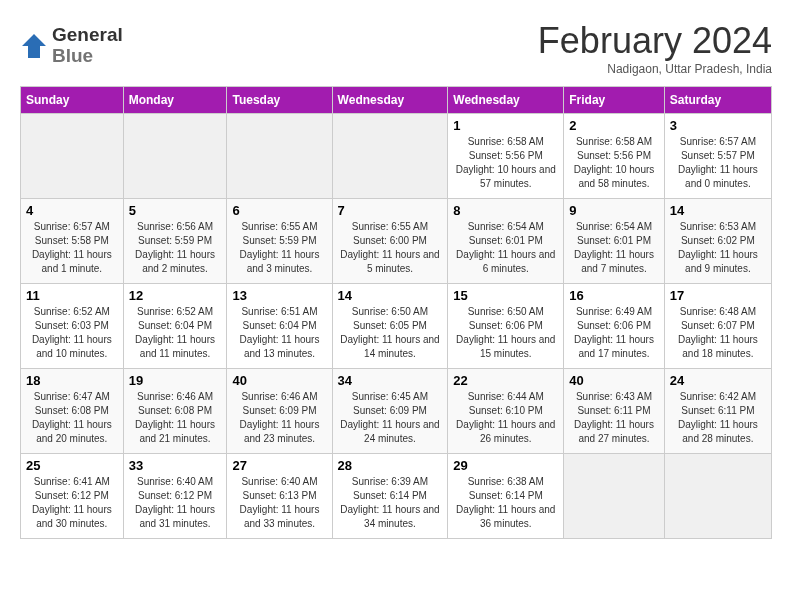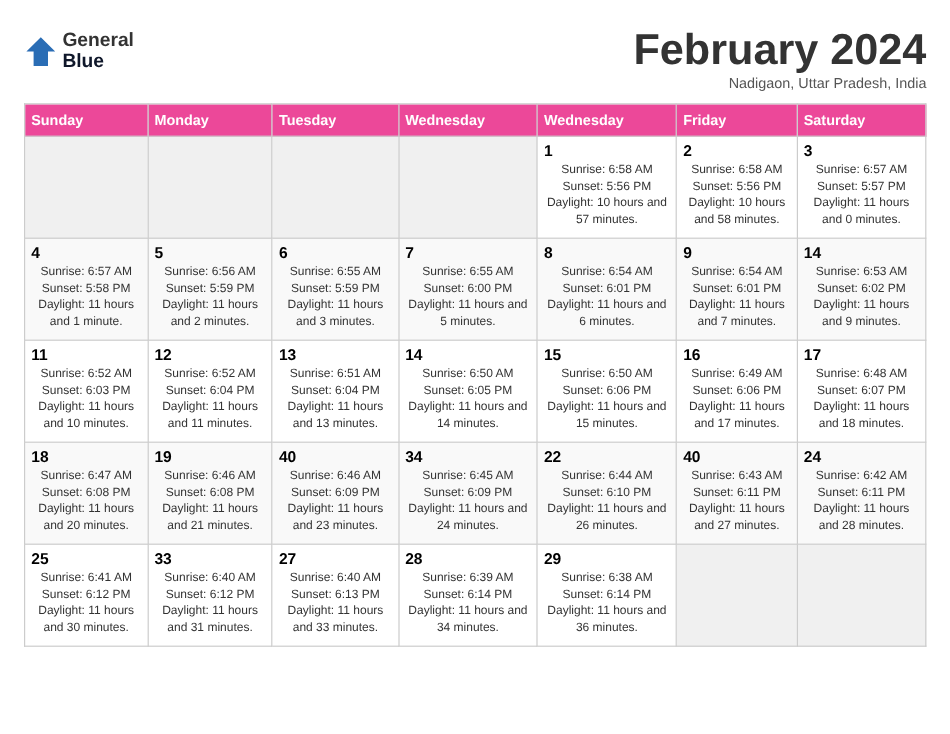--- a/index.html
+++ b/index.html
@@ -17,50 +17,50 @@
       margin-bottom: 10px;
     }
     .logo {
       display: flex;
       align-items: center;
       margin-top: 5px;
     }
     .logo-text {
       display: flex;
       flex-direction: column;
-      font-size: 16px;
+      font-size: 19px;
       font-weight: bold;
       line-height: 1.1;
     }
     .logo-text .general { color: #333; }
-    .logo-text .blue { color: #0f172a; }
+    .logo-text .blue { color: #737373; }
     .logo-icon {
       width: 28px;
       height: 28px;
       margin-right: 4px;
     }
     .title-section {
       text-align: right;
     }
     .main-title {
       font-size: 36px;
-      font-weight: bold;
+      font-weight: normal;
       color: #333;
     }
     .subtitle {
       font-size: 12px;
       color: #555;
     }
     table {
       width: 100%;
       border-collapse: collapse;
       font-size: 11px;
     }
     thead tr {
-      background-color: #ec4899;
+      background-color: #a21caf;
       color: #fff;
       margin-top: 48px;
     }
     thead th {
       padding: 6px 5px;
       text-align: left;
       font-size: 12px;
       font-weight: bold;
       border: 1px solid #ccc;
     }

